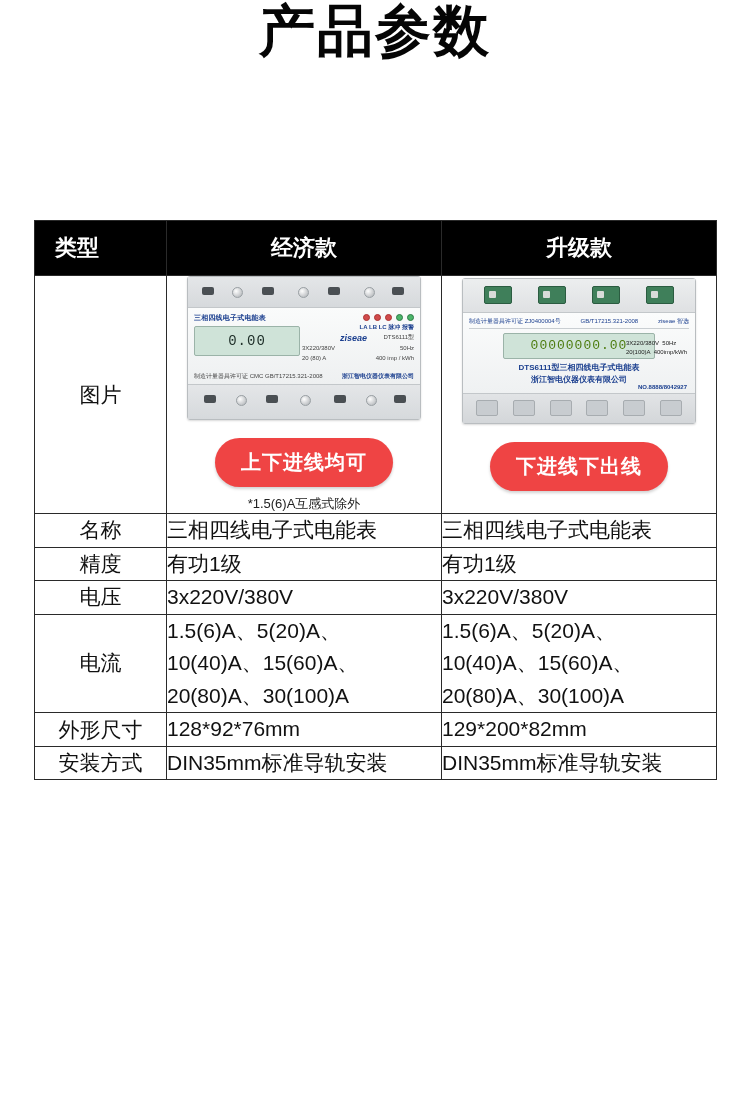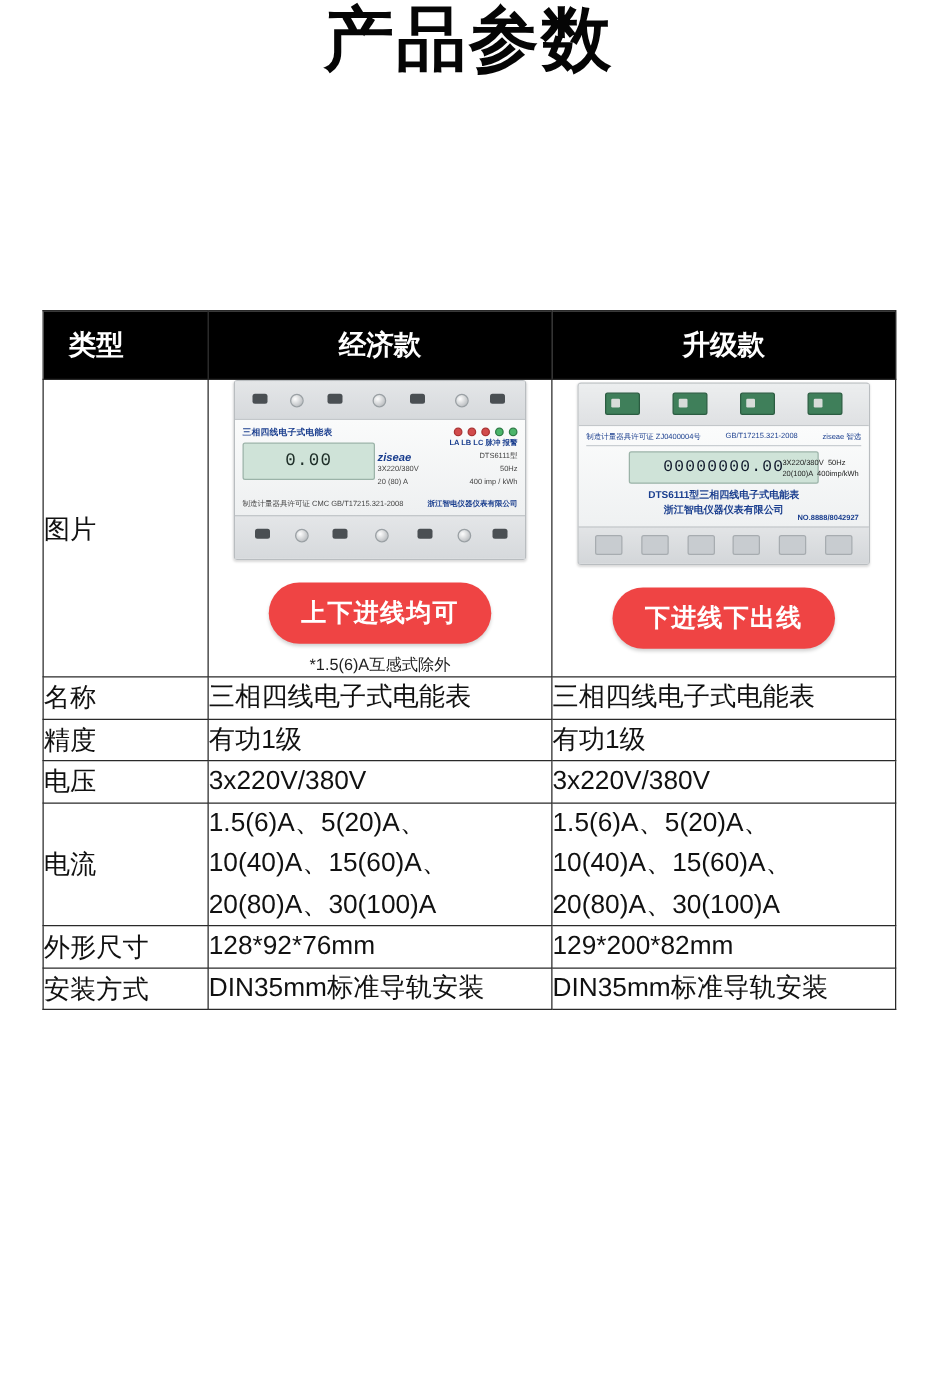--- a/index.html
+++ b/index.html
@@ -20,21 +20,21 @@
     font-size: 56px;
     font-weight: bold;
     letter-spacing: 2px;
     color: #050505;
     margin: 0;
     line-height: 1.1;
   }
   .spec-table {
     position: absolute;
     left: 34px;
-    top: 248px;
+    top: 220px;
     width: 682px;
     border-collapse: collapse;
     table-layout: fixed;
   }
   .spec-table td, .spec-table th {
     border: 1px solid #2a2a2a;
     padding: 0;
     vertical-align: middle;
   }
   .spec-table thead th {
@@ -50,21 +50,21 @@
     padding-left: 20px;
   }
   col.c1 { width: 132px; }
   col.c2 { width: 275px; }
   col.c3 { width: 275px; }
 
   .row-label {
     font-size: 21px;
     padding: 14px 0 14px 20px;
     color: #111111;
-    text-align: left;
+    text-align: center;
   }
   .row-value {
     font-size: 21px;
     padding: 14px 0 14px 18px;
     color: #111111;
     text-align: left;
     line-height: 1.55;
   }
   .row-value .multi span {
     display: block;
@@ -174,20 +174,21 @@
     justify-content: space-between;
     font-size: 7px;
     color: #222;
     margin-top: 1px;
   }
   .brand {
     font-size: 9px;
     color: #1b3f8f;
     font-weight: bold;
     font-style: italic;
+    margin-left: 38px;
   }
   .footer-line {
     position: absolute;
     bottom: 3px;
     left: 6px;
     right: 6px;
     display: flex;
     justify-content: space-between;
     font-size: 6px;
     color: #333;
@@ -252,21 +253,21 @@
     width: 150px;
     height: 24px;
     background: #cfe3d8;
     border: 1px solid #9bb3a8;
     border-radius: 2px;
     display: flex;
     align-items: center;
     justify-content: center;
     font-family: "Liberation Mono", monospace;
     font-size: 13px;
-    color: #0f172a;
+    color: #4d7c0f;
     letter-spacing: 1px;
   }
   .m2-title {
     text-align: center;
     font-size: 8px;
     color: #1b3f8f;
     font-weight: bold;
     margin-top: 3px;
   }
   .m2-company {

